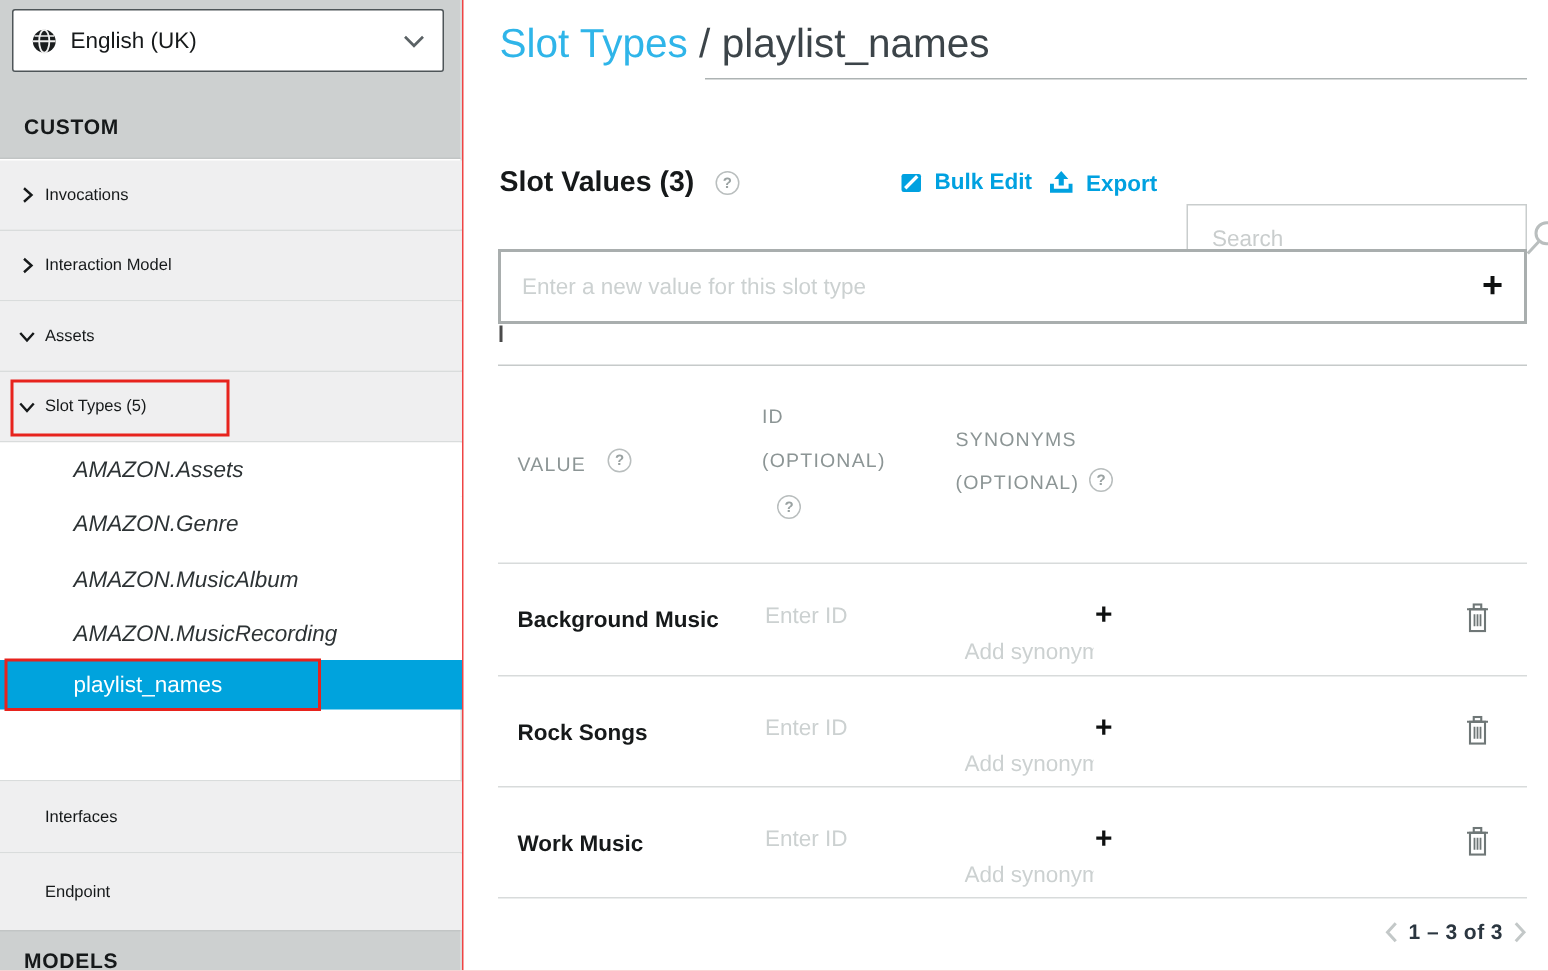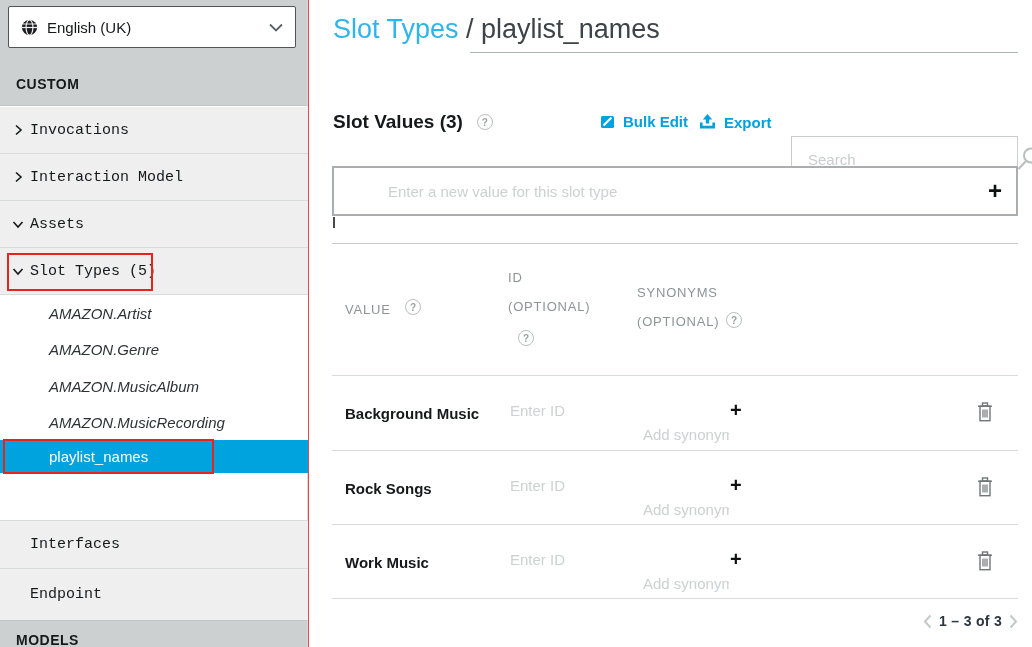--- a/index.html
+++ b/index.html
@@ -8,21 +8,21 @@
   .app { position:relative; width:1032px; height:647px; overflow:hidden; background:#ef4444; }
 
   
   .sidebar { position:absolute; left:0; top:0; width:308px; height:647px; background:#fff; border-right:1px solid #d8dada; }
   .sb-top { position:absolute; left:0; top:0; width:100%; height:106px; background:#cdd0d0; border-bottom:1px solid #c2c5c5; }
   .lang-dd { position:absolute; left:8px; top:6px; width:288px; height:42px; background:#fff; border:1px solid #4e5558; border-radius:2px; display:flex; align-items:center; padding:0 12px; cursor:pointer; }
   .lang-label { font-size:15px; color:#16191a; margin-left:9px; flex:1; }
   .section-label { position:absolute; left:16px; font-size:14px; font-weight:bold; letter-spacing:.5px; color:#16191a; }
   .nav-item { position:absolute; left:0; width:308px; background:#efeff0; display:flex; align-items:center; cursor:pointer; }
   .nav-item .chev { width:14px; height:14px; margin-left:11px; display:inline-flex; }
-  .nav-label { font-size:15px; color:#16191a; margin-left:5px;font-family:Liberation Mono, monospace; }
+  .nav-label { font-size:11px; color:#16191a; margin-left:5px; }
   .sep { position:absolute; left:0; width:308px; height:1px; background:#d9dcdc; }
   .sub-item { position:absolute; left:0; width:308px; background:#fff; display:flex; align-items:center; cursor:pointer; }
   .sub-label { font-size:15px; font-style:italic; color:#2d3335; margin-left:49px; }
   .sub-item.selected { background:#00a3dd; }
   .sub-item.selected .sub-label { color:#fff; font-style:normal; }
   .sb-bottom { position:absolute; left:0; top:620px; width:100%; height:27px; background:#cdd0d0; border-top:1px solid #c2c5c5; }
   .annotation { position:absolute; border:2px solid #e7231d; pointer-events:none; }
 
   
   .main { position:absolute; left:309px; top:0; width:723px; height:647px; background:#fff; }
@@ -35,21 +35,21 @@
   .sv-heading { position:absolute; left:24px; top:111px; font-size:19px; font-weight:bold; color:#16191a; display:flex; align-items:center; }
   .help { display:inline-flex; align-items:center; justify-content:center; width:16px; height:16px; border:1px solid #b9bebe; border-radius:50%; color:#9aa2a2; font-size:10px; font-weight:bold; cursor:pointer; background:#fff; }
   .sv-heading .help { margin-left:14px; }
 
   .tool-btn { position:absolute; top:113px; display:flex; align-items:center; gap:7px; font-size:15px; font-weight:bold; color:#00a1e0; cursor:pointer; background:none; border:none; font-family:inherit; }
   .search-box { position:absolute; left:482px; top:100px; width:227px; height:46px; border:1px solid #c9cdcd; background:#fff; display:flex; align-items:center;margin-top:36px; }
   .search-box input { flex:1; border:none; outline:none; font-size:15px; padding:0 8px 0 16px; color:#333; font-family:inherit; background:transparent; }
   .search-box input::placeholder { color:#c9cdcd; }
   .search-box .mag { margin-right:10px; display:inline-flex; cursor:pointer; }
 
-  .new-value { position:absolute; left:23px; top:166px; width:686px; height:50px; border:2px solid #a9aeae; background:#fff; display:flex; align-items:center;padding-left:40px; }
+  .new-value { position:absolute; left:23px; top:166px; width:686px; height:50px; border:2px solid #a9aeae; background:#fff; display:flex; align-items:center; }
   .new-value input { flex:1; border:none; outline:none; font-size:15px; padding:0 8px 0 14px; color:#333; font-family:inherit; background:transparent; }
   .new-value input::placeholder { color:#ccd1d1; }
   .nv-plus { margin-right:14px; font-size:24px; font-weight:bold; color:#0f1111; line-height:1; cursor:pointer; background:none; border:none; font-family:inherit; }
   .caret-mark { position:absolute; left:24px; top:217px; width:2px; height:11px; background:#4a4a4a; }
 
   .table { position:absolute; left:23px; top:243px; width:686px; height:355px; border-top:1px solid #c6caca; }
   .th { position:absolute; font-size:13px; letter-spacing:.8px; color:#8c9595; white-space:nowrap; }
   .trow { position:absolute; left:0; width:686px; height:74px; border-top:1px solid #d8dbdb; }
   .cell-value { position:absolute; left:13px; top:29px; font-size:15px; font-weight:bold; color:#16191a; white-space:nowrap; }
   .cell-input { position:absolute; top:26px; border:none; outline:none; background:transparent; font-size:15px; font-family:inherit; color:#333; }
@@ -121,21 +121,21 @@
       <span class="chev">
           <svg width="14" height="14" viewBox="0 0 14 14">
             <polyline points="2.5,5 7,10 11.5,5" fill="none" stroke="#16191a" stroke-width="1.6"></polyline>
           </svg>
         </span>
       <span class="nav-label">Slot Types (5)</span>
     </div>
     <div class="sep" style="top:294px"></div>
 
     <div class="sub-item" style="top:295px; height:36px">
-      <span class="sub-label">AMAZON.Artist</span>
+      <span class="sub-label">AMAZON.Assets</span>
     </div>
     <div class="sub-item" style="top:368px; height:36px">
       <span class="sub-label">AMAZON.MusicAlbum</span>
     </div>
     <div class="sub-item" style="top:331px; height:37px">
       <span class="sub-label">AMAZON.Genre</span>
     </div>
     <div class="sub-item" style="top:404px; height:36px">
       <span class="sub-label">AMAZON.MusicRecording</span>
     </div>

